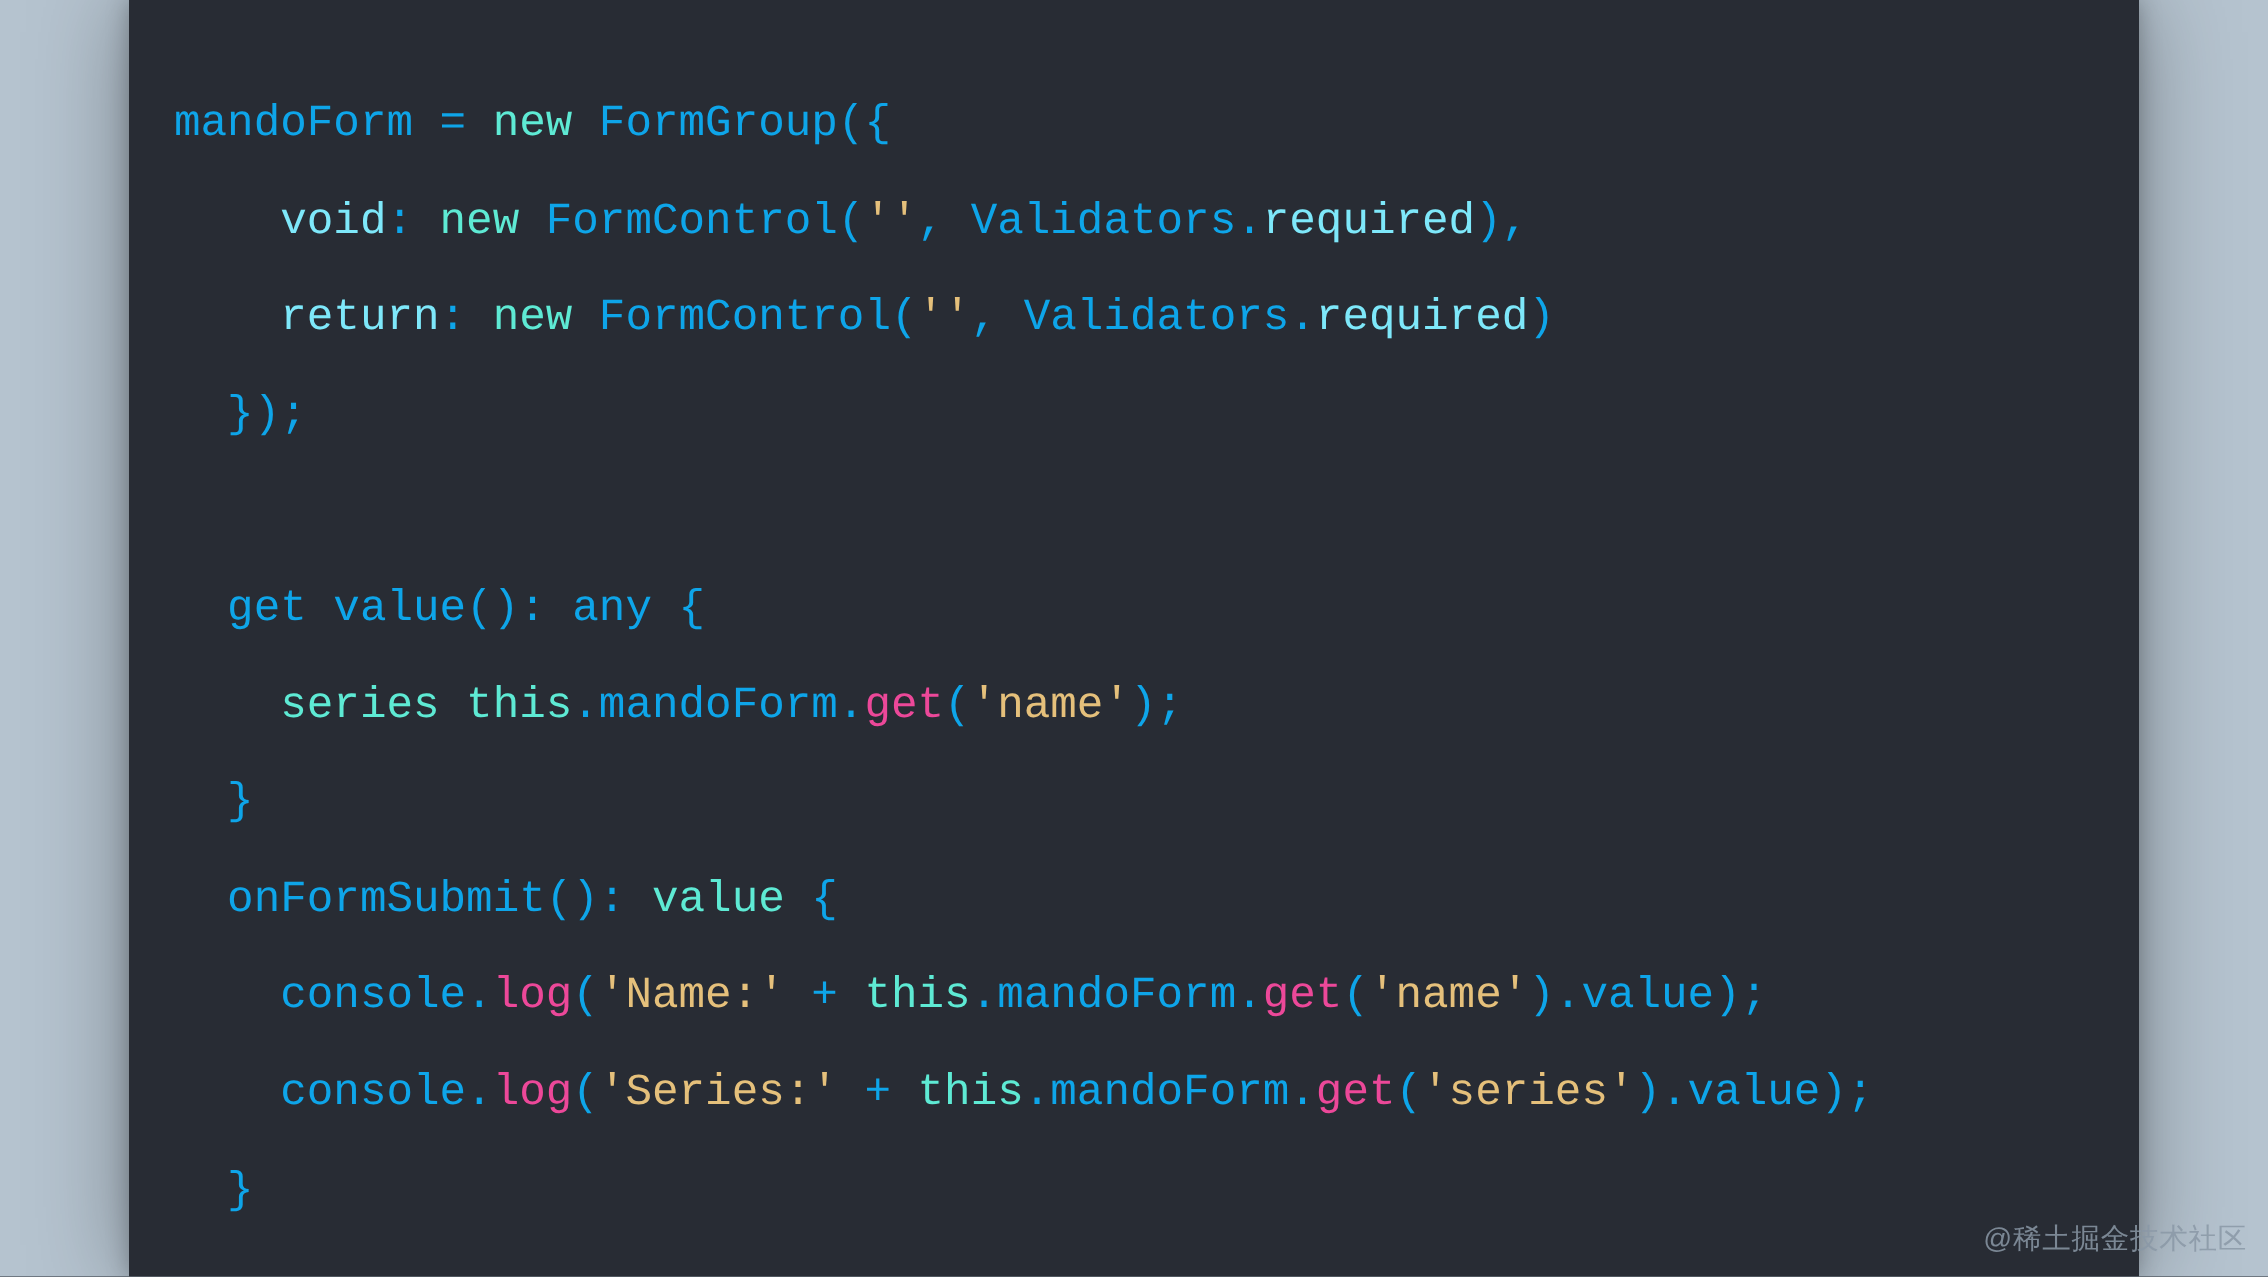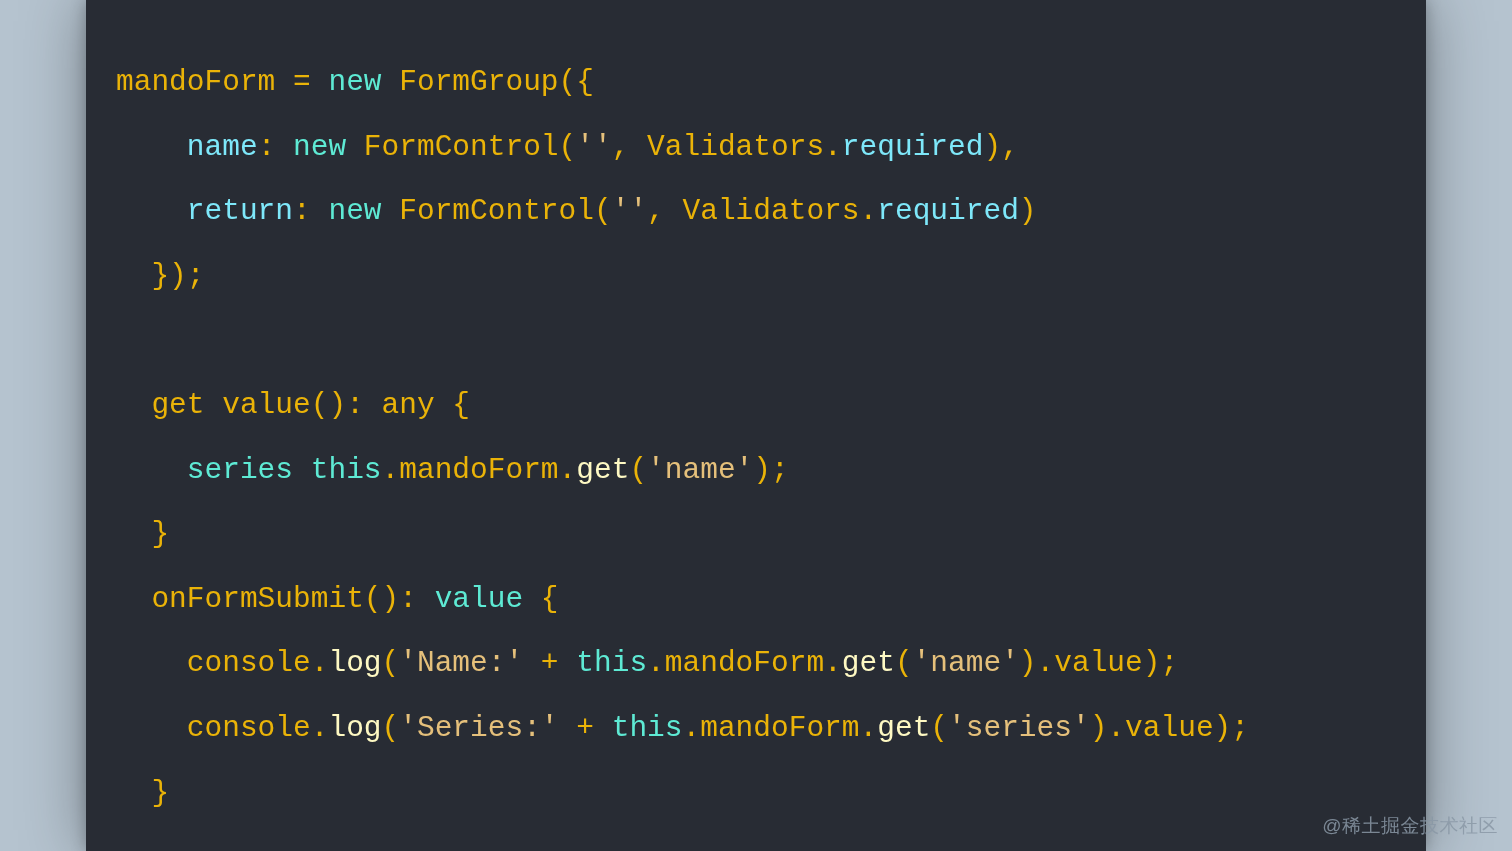--- a/index.html
+++ b/index.html
@@ -26,43 +26,43 @@
     color: #abb2bf;
     font-size: 29.5px;
     line-height: 2.19;
     overflow: hidden;
   }
   pre {
     margin: 0;
     white-space: pre;
     font-family: inherit;
   }
-  .tok-default { color: #eab308; text-align: right; }
+  .tok-default { color: #0ea5e9; text-align: right; }
   .tok-keyword { color: #5eead4; }
   .tok-prop    { color: #7ee8fa; }
-  .tok-call    { color: #fef9c3; }
+  .tok-call    { color: #ec4899; }
   .tok-string  { color: #e5c07b; }
   .watermark {
     position: fixed;
     right: 14px;
     bottom: 12px;
     color: #8a98a6;
     font-family: "PingFang SC", "Microsoft YaHei", sans-serif;
     font-size: 19px;
     opacity: 0.85;
     letter-spacing: 0.5px;
     pointer-events: none;
   }
 </style>
 </head>
 <body>
 
 <div class="editor">
 <pre><span class="tok-default">mandoForm </span><span class="tok-default">= </span><span class="tok-keyword">new</span><span class="tok-default"> FormGroup({</span>
-<span class="tok-default">    </span><span class="tok-prop">name</span><span class="tok-default">: </span><span class="tok-keyword">new</span><span class="tok-default"> FormControl(</span><span class="tok-string">''</span><span class="tok-default">, Validators.</span><span class="tok-prop">required</span><span class="tok-default">),</span>
+<span class="tok-default">    </span><span class="tok-prop">void</span><span class="tok-default">: </span><span class="tok-keyword">new</span><span class="tok-default"> FormControl(</span><span class="tok-string">''</span><span class="tok-default">, Validators.</span><span class="tok-prop">required</span><span class="tok-default">),</span>
 <span class="tok-default">    </span><span class="tok-prop">return</span><span class="tok-default">: </span><span class="tok-keyword">new</span><span class="tok-default"> FormControl(</span><span class="tok-string">''</span><span class="tok-default">, Validators.</span><span class="tok-prop">required</span><span class="tok-default">)</span>
 <span class="tok-default">  });</span>
 <span class="tok-default"></span>
 <span class="tok-default">  get value(): any {</span>
 <span class="tok-default">    </span><span class="tok-keyword">series</span><span class="tok-default"> </span><span class="tok-keyword">this</span><span class="tok-default">.mandoForm.</span><span class="tok-call">get</span><span class="tok-default">(</span><span class="tok-string">'name'</span><span class="tok-default">);</span>
 <span class="tok-default">  }</span>
 <span class="tok-default">  onFormSubmit(): </span><span class="tok-keyword">value</span><span class="tok-default"> {</span>
 <span class="tok-default">    console.</span><span class="tok-call">log</span><span class="tok-default">(</span><span class="tok-string">'Name:'</span><span class="tok-default"> + </span><span class="tok-keyword">this</span><span class="tok-default">.mandoForm.</span><span class="tok-call">get</span><span class="tok-default">(</span><span class="tok-string">'name'</span><span class="tok-default">).value);</span>
 <span class="tok-default">    console.</span><span class="tok-call">log</span><span class="tok-default">(</span><span class="tok-string">'Series:'</span><span class="tok-default"> + </span><span class="tok-keyword">this</span><span class="tok-default">.mandoForm.</span><span class="tok-call">get</span><span class="tok-default">(</span><span class="tok-string">'series'</span><span class="tok-default">).value);</span>
 <span class="tok-default">  }</span></pre>

